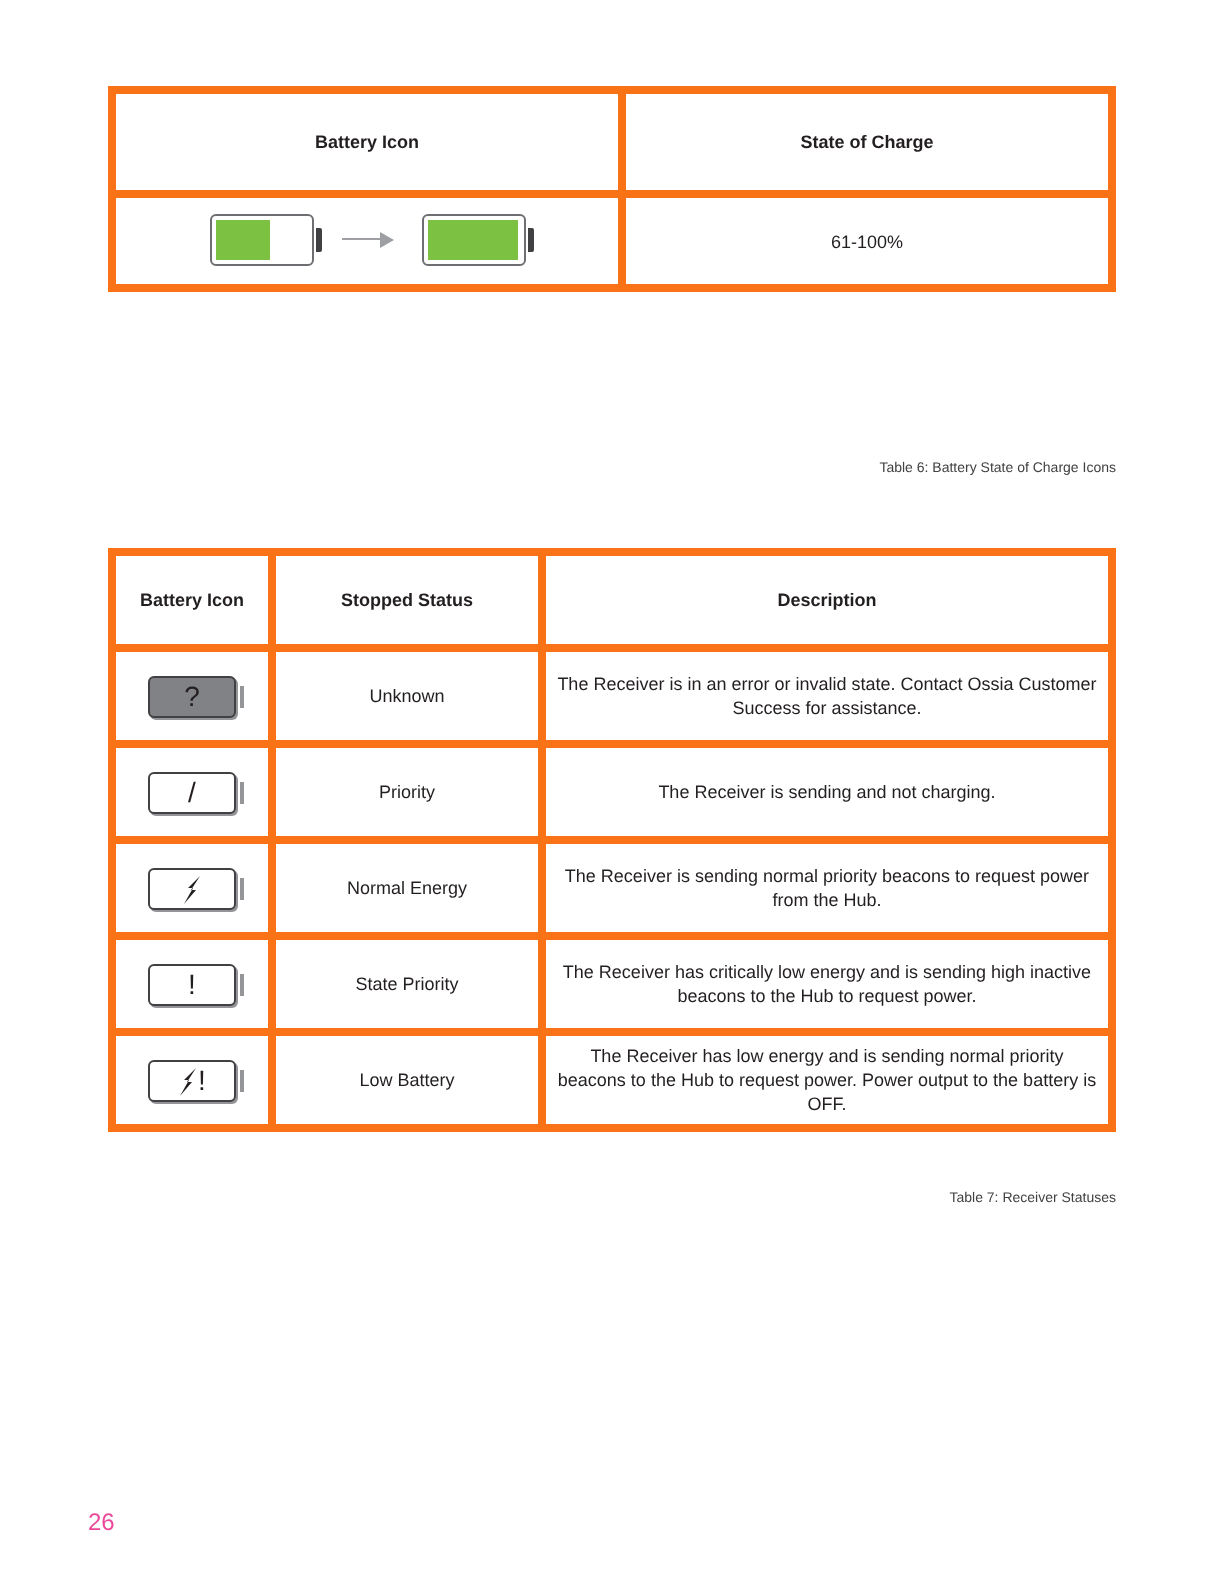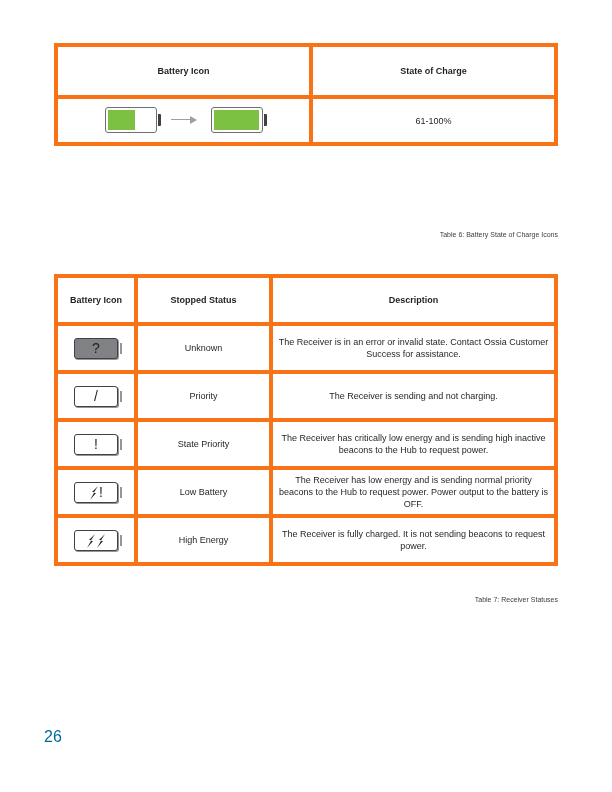--- a/index.html
+++ b/index.html
@@ -20,21 +20,21 @@
   #t7 { left: 54px; top: 274px; width: 504px; }
   #t7 th { height: 44px; }
   #t7 td { height: 44px; line-height: 12px; }
   #t7 .c1 { width: 76px; }
   #t7 .c2 { width: 131px; }
   #t7 .desc { padding: 0 4px; }
 
   .caption { position: absolute; right: 54px; font-size: 7px; color: #414042; }
   #cap6 { top: 231px; }
   #cap7 { top: 596px; }
-  .page-num { position: absolute; left: 44px; top: 728px; font-size: 16px; color: #0369a1; }
+  .page-num { position: absolute; left: 44px; top: 754px; font-size: 12px; color: #ec4899; }
 
   
   .pair { display: inline-flex; align-items: center; gap: 14px; }
   .bat {
     position: relative; width: 52px; height: 26px; box-sizing: border-box;
     border: 1.3px solid #6d6e71; border-radius: 3px; display: inline-block;
   }
   .bat .tip { position: absolute; right: -5px; top: 6px; width: 3px; height: 12px; background: #414042; border-radius: 0 1px 1px 0; }
   .bat .fill { position: absolute; left: 2px; top: 2px; bottom: 2px; }
   .bat.red { border-color: #f0857a; }
@@ -91,39 +91,37 @@
     <td><span class="rbat gray"><span>?</span><span class="rtip"></span></span></td>
     <td>Unknown</td>
     <td class="desc">The Receiver is in an error or invalid state. Contact Ossia Customer Success for assistance.</td>
   </tr>
   <tr>
     <td><span class="rbat"><span>/</span><span class="rtip"></span></span></td>
     <td>Priority</td>
     <td class="desc">The Receiver is sending and not charging.</td>
   </tr>
   <tr>
+    <td><span class="rbat">
+      <svg class="bolt" viewBox="0 0 10 14">
+              <path d="M9 0 L3 6 L5.5 6 L1 14 L7 7 L4.5 7 Z" fill="#231f20"></path>
+            </svg><span class="rtip"></span></span></td>
+    <td>Normal Energy</td>
+    <td class="desc">The Receiver is sending normal priority beacons to request power from the Hub.</td>
+  </tr>
+  <tr>
     <td><span class="rbat"><span>!</span><span class="rtip"></span></span></td>
     <td>State Priority</td>
     <td class="desc">The Receiver has critically low energy and is sending high inactive beacons to the Hub to request power.</td>
   </tr>
   <tr>
     <td><span class="rbat">
       <svg class="bolt" viewBox="0 0 10 14">
               <path d="M9 0 L3 6 L5.5 6 L1 14 L7 7 L4.5 7 Z" fill="#231f20"></path>
             </svg><span>!</span><span class="rtip"></span></span></td>
     <td>Low Battery</td>
     <td class="desc">The Receiver has low energy and is sending normal priority beacons to the Hub to request power. Power output to the battery is OFF.</td>
   </tr>
-  <tr>
-    <td><span class="rbat">
-      <svg class="bolt" viewBox="0 0 10 14">
-              <path d="M9 0 L3 6 L5.5 6 L1 14 L7 7 L4.5 7 Z" fill="#231f20"></path>
-            </svg><svg class="bolt" viewBox="0 0 10 14">
-              <path d="M9 0 L3 6 L5.5 6 L1 14 L7 7 L4.5 7 Z" fill="#231f20"></path>
-            </svg><span class="rtip"></span></span></td>
-    <td>High Energy</td>
-    <td class="desc">The Receiver is fully charged. It is not sending beacons to request power.</td>
-  </tr>
 </tbody>
   </table>
 <div id="cap7" class="caption">Table 7: Receiver Statuses</div>
 
 <div class="page-num">26</div>
 
 </body></html>

